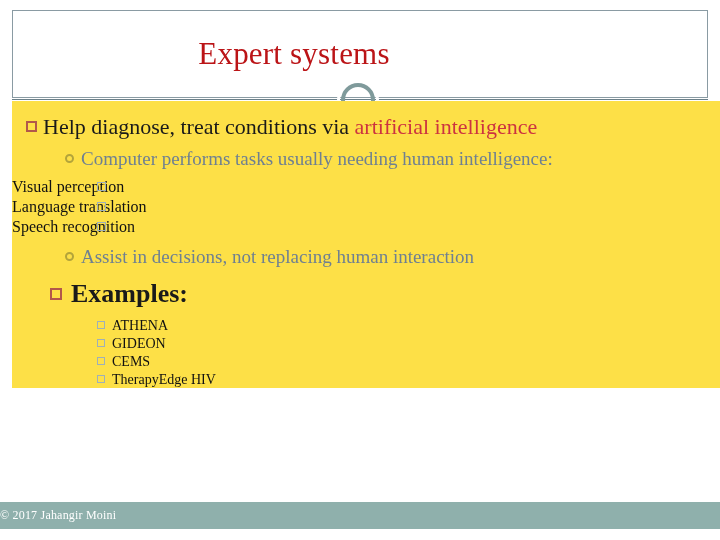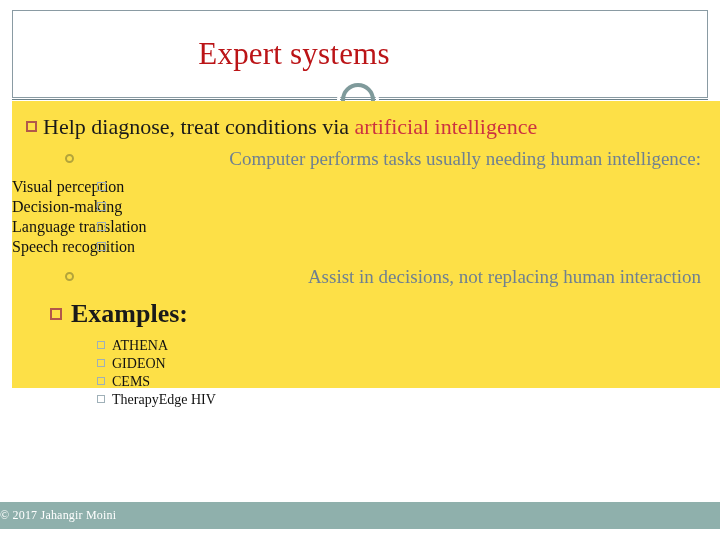--- a/index.html
+++ b/index.html
@@ -132,21 +132,20 @@
 
   
   .lvl2 {
     position: relative;
     padding-left: 69px;
     margin: 0 0 1px 0;
     font-size: 19px;
     line-height: 22px;
     color: #6f8091;
     max-width: 620px;
-    text-align: right;
   }
   .lvl2 .circ-bullet {
     position: absolute;
     left: 53px;
     top: 6px;
     width: 9px;
     height: 9px;
     border: 2px solid #b3a43a;
     border-radius: 50%;
     box-sizing: border-box;
@@ -233,24 +232,20 @@
       </div>
 
       <div class="gap-sm"></div>
 
       <div class="lvl3">
         <span class="sq-bullet-sm"></span>
         <span>Visual perception</span>
       </div>
       <div class="lvl3">
         <span class="sq-bullet-sm"></span>
-        <span>Decision-making</span>
-      </div>
-      <div class="lvl3">
-        <span class="sq-bullet-sm"></span>
         <span>Language translation</span>
       </div>
       <div class="lvl3">
         <span class="sq-bullet-sm"></span>
         <span>Speech recognition</span>
       </div>
 
       <div class="gap-md"></div>
 
       <div class="lvl2">

